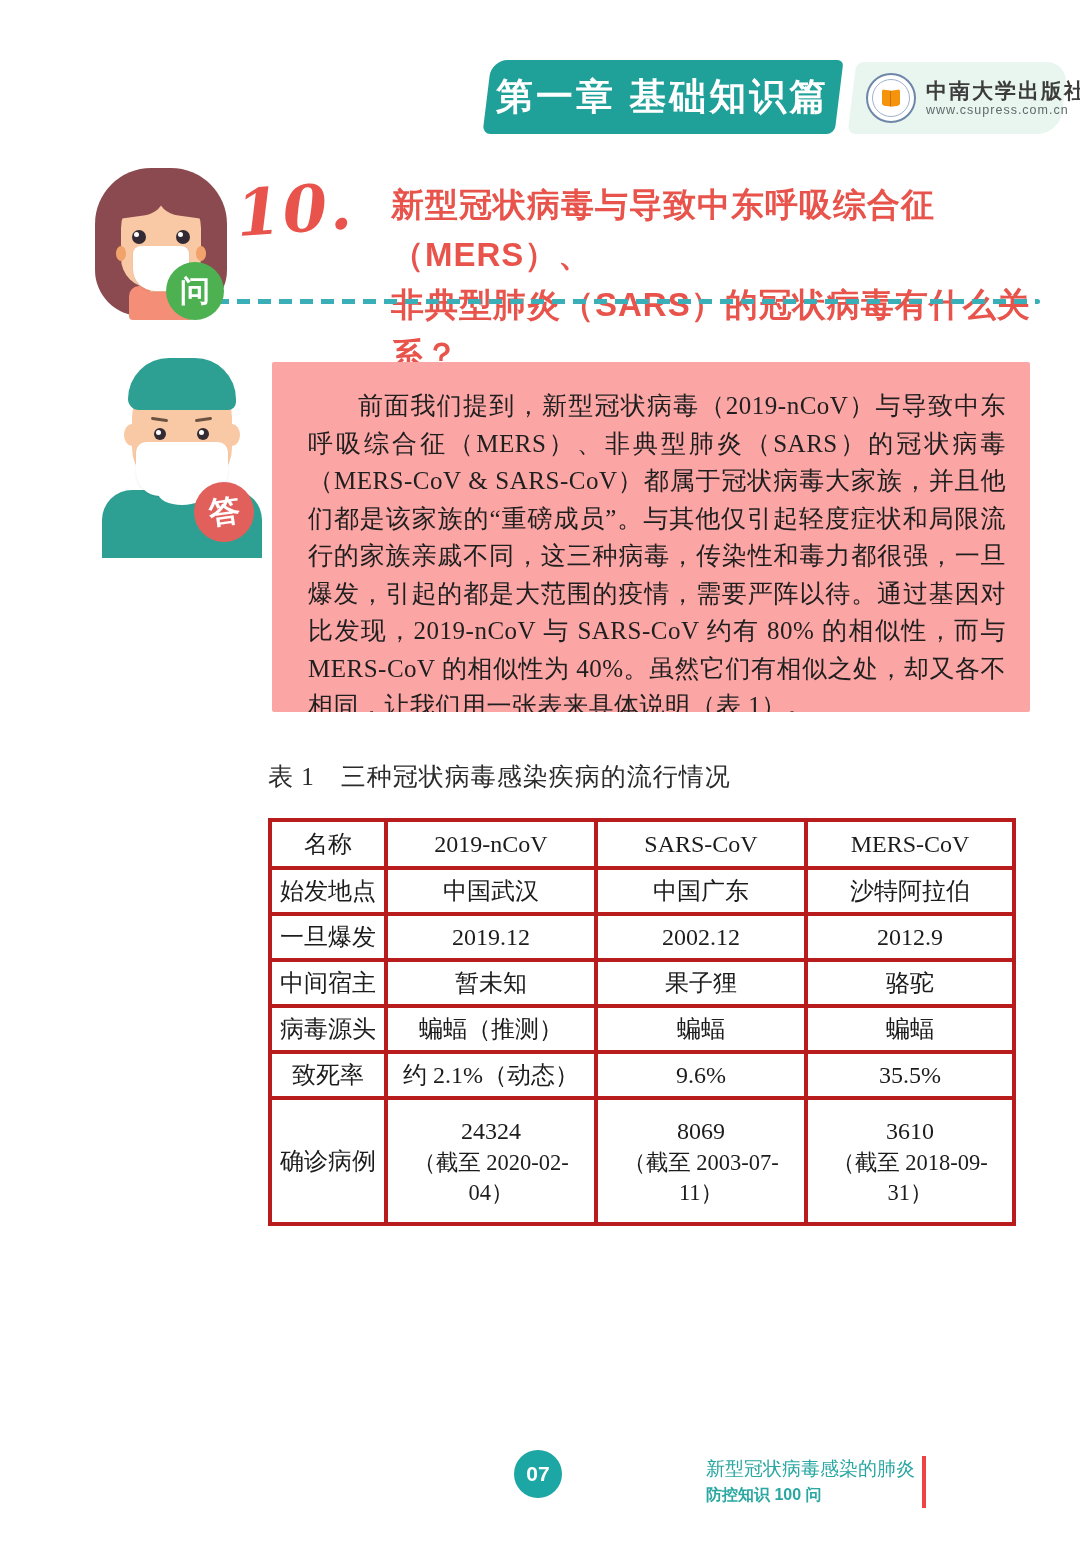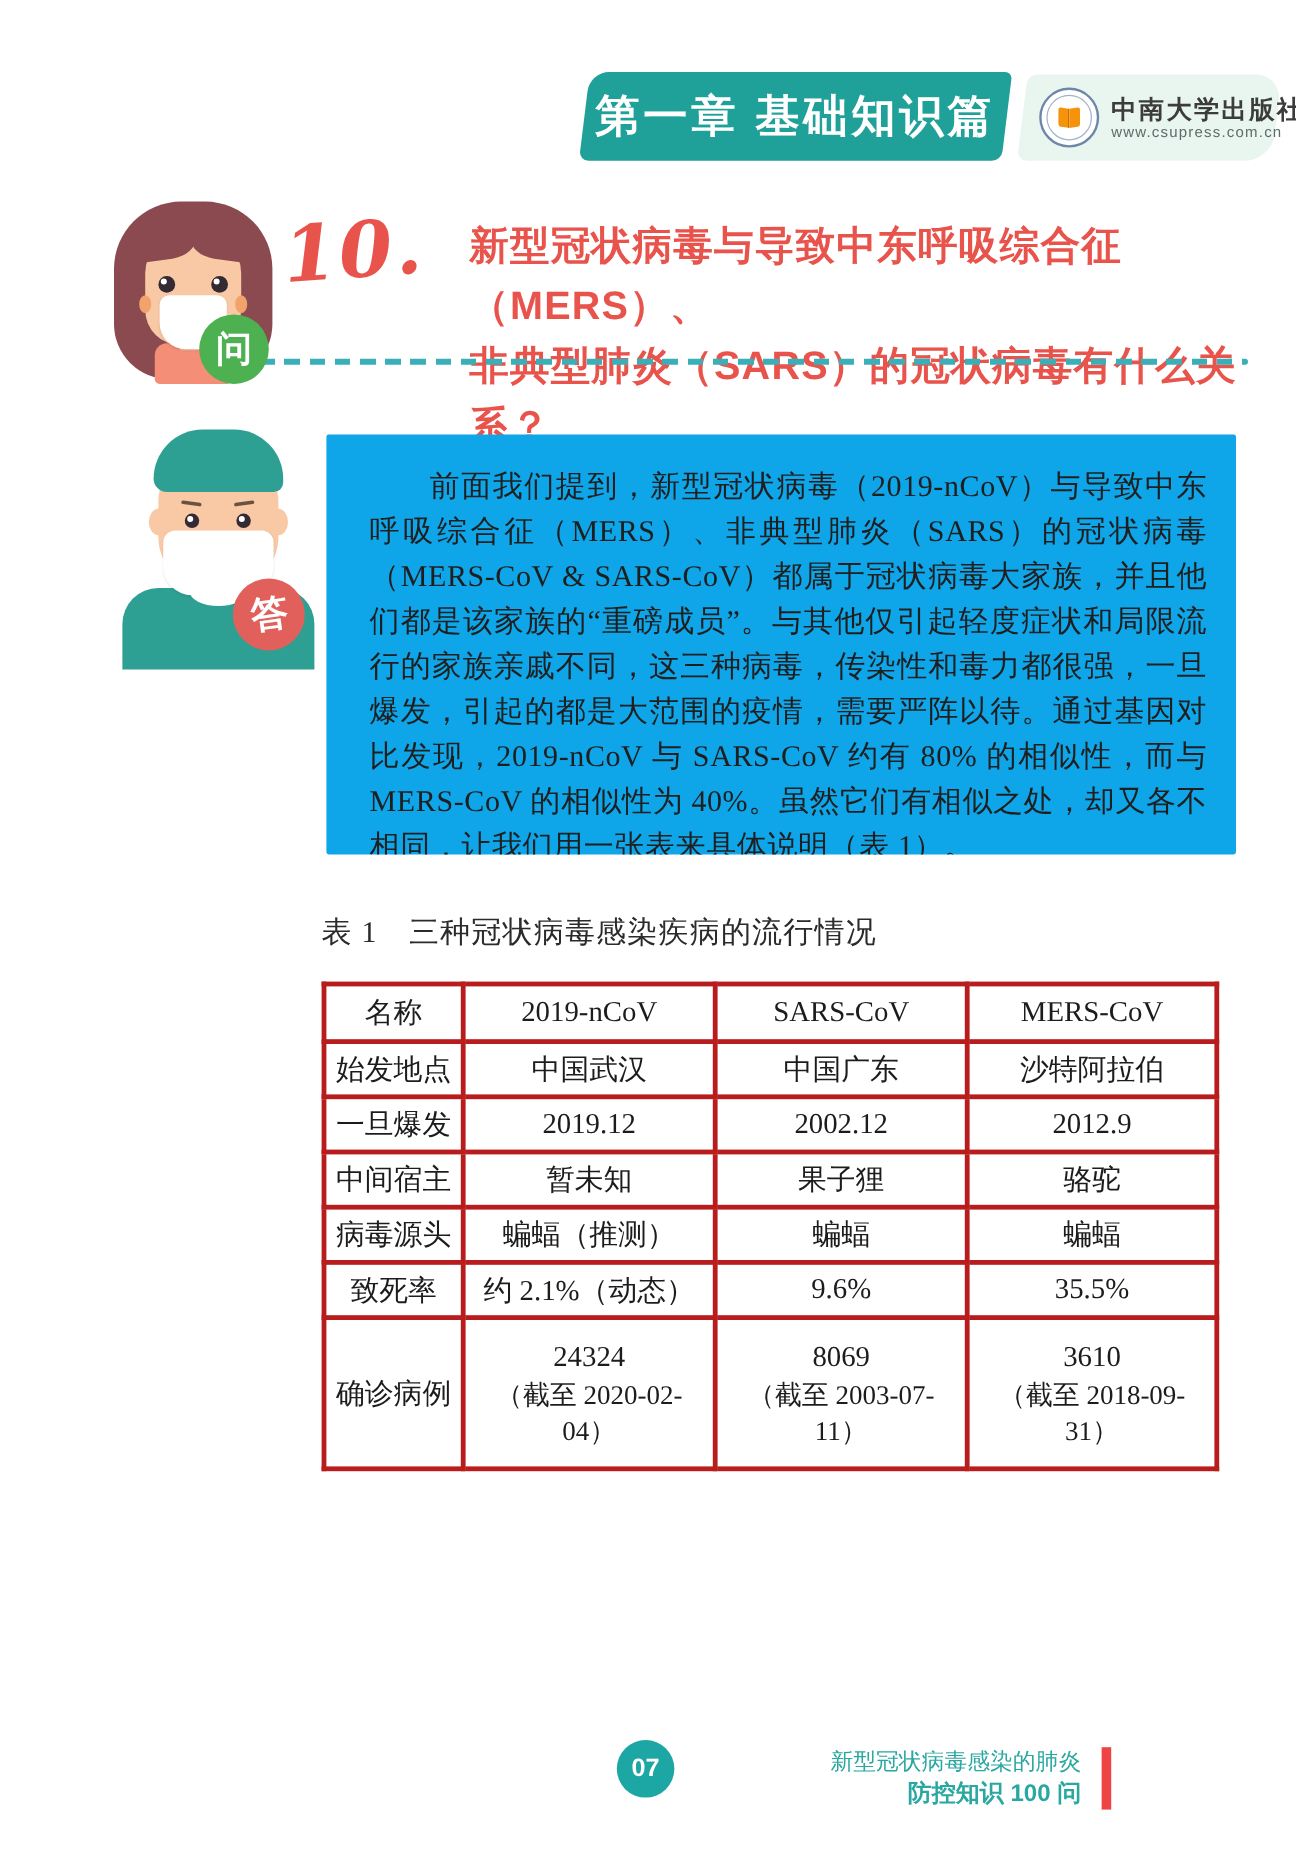--- a/index.html
+++ b/index.html
@@ -117,21 +117,21 @@
   .a-brow.r { left:95px; transform:rotate(-8deg); }
   .a-eye { width:12px; height:12px; top:70px; }
   .a-eye.l { left:54px; } .a-eye.r { left:97px; }
   .a-mask { position:absolute; left:36px; top:84px; width:92px; height:54px;
     background:#ffffff; border-radius:10px 10px 24px 24px; box-shadow:0 1px 2px rgba(0,0,0,.08); }
   .a-mask::after { content:""; position:absolute; left:22px; bottom:-9px; width:48px; height:24px;
     background:#ffffff; border-radius:50%; }
 
   .answer-box {
     position:absolute; left:272px; top:362px; width:758px; height:350px;
-    background:#0ea5e9; border-radius:2px; overflow:hidden;
+    background:#fca5a5; border-radius:2px; overflow:hidden;
   }
   .answer-text {
     padding:25px 24px 0 36px;
     font-size:25px; line-height:37.5px; color:#1f1f1f;
     text-align:justify; text-indent:2em; letter-spacing:0.5px;
   }
 
   
   .tbl-caption {
     position:absolute; left:268px; top:760px; width:744px; text-align:left;
@@ -157,25 +157,25 @@
 
   
   .page-num {
     position:absolute; left:514px; top:1450px; width:48px; height:48px;
     border-radius:50%; background:#1CA6A4; color:#ffffff;
     display:flex; align-items:center; justify-content:center;
     font-family:"Liberation Sans", sans-serif; font-weight:700; font-size:21px;
   }
   .footer-book {
     position:absolute; right:154px; top:1456px;
-    text-align:right; padding-right:17px; border-right:8px solid #ef4444;
+    padding-right:7px; border-right:4px solid #ef4444;
     font-family:"Liberation Sans", sans-serif; color:#2AA7A1; line-height:26px;
   }
   .footer-line1 { font-size:19px; }
-  .footer-line2 { font-size:20px; font-weight:700; }
+  .footer-line2 { font-size:16px; font-weight:700; }
 </style>
 </head>
 <body>
 
 <div class="page">
 
   <div class="banner">
     <span class="banner-label">第一章 基础知识篇</span>
   </div>
   <div class="logo-block">

